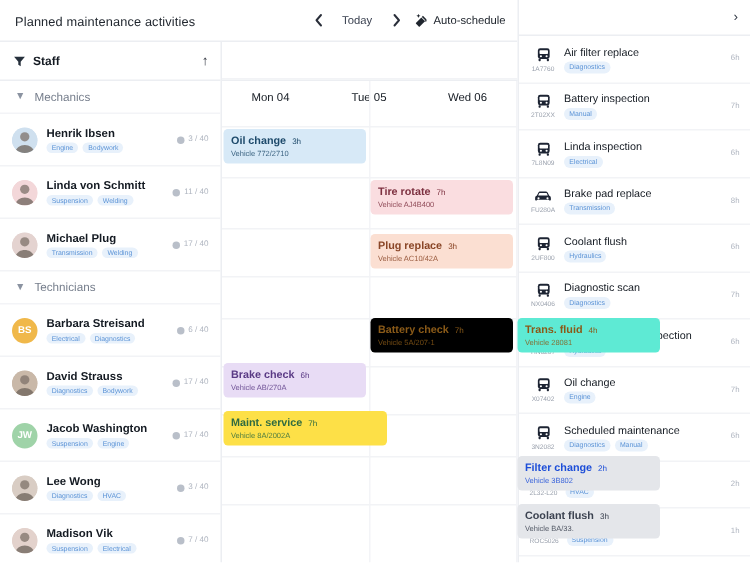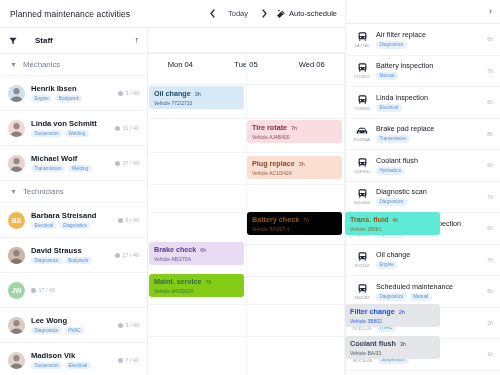--- a/index.html
+++ b/index.html
@@ -35,21 +35,21 @@
 
   
   .staff-col {
     width: 148px; flex:0 0 148px;
     border-right: 1px solid #eceef2;
     display:flex; flex-direction:column;
     background:#fff;
   }
   .staff-head {
     height: 26px; flex:0 0 26px;
-    display:flex; align-items:center; gap:18px;
+    display:flex; align-items:center; gap:5px;
     padding: 0 8px 0 9px;
     border-bottom:1px solid #eceef2;
   }
   .staff-head .lbl { font-size:8px; font-weight:bold; color:#141a22; }
   .staff-head .sort { margin-left:auto; font-size:9px; color:#2a2f3a; cursor:pointer; line-height:1;}
   .filter-ic { color:#26303c; display:block; }
 
   .group-row {
     height: 22px; display:flex; align-items:center; gap:6px;
     padding-left: 10px;
@@ -220,21 +220,21 @@
             </div>
             <div class="staff-row">
               <div class="avatar" style="background: rgb(228, 211, 208);">
                 <svg width="17" height="17" viewBox="0 0 17 17">
                   <circle cx="8.5" cy="8.5" r="8.5" fill="#e4d3d0"></circle>
                   <circle cx="8.5" cy="6.2" r="3.1" fill="#7d7169" opacity=".75"></circle>
                   <path d="M1.8 17c.9-3.6 3.5-5.4 6.7-5.4s5.8 1.8 6.7 5.4z" fill="#6b6159" opacity=".75"></path>
                 </svg>
               </div>
               <div class="staff-meta">
-                <div class="staff-name">Michael Wolf</div>
+                <div class="staff-name">Michael Plug</div>
                 <div class="tags">
                   <span class="tag">Transmission</span>
                   <span class="tag">Welding</span>
                 </div>
               </div>
               <div class="hours">
                 <span class="dot"></span>
                 <span class="txt">17 / 40</span>
               </div>
             </div>
@@ -271,20 +271,27 @@
                   <span class="tag">Bodywork</span>
                 </div>
               </div>
               <div class="hours">
                 <span class="dot"></span>
                 <span class="txt">17 / 40</span>
               </div>
             </div>
             <div class="staff-row">
               <div class="avatar" style="background: rgb(159, 211, 168);">JW</div>
+              <div class="staff-meta">
+                <div class="staff-name">Jacob Washington</div>
+                <div class="tags">
+                  <span class="tag">Suspension</span>
+                  <span class="tag">Engine</span>
+                </div>
+              </div>
               <div class="hours">
                 <span class="dot"></span>
                 <span class="txt">17 / 40</span>
               </div>
             </div>
             <div class="staff-row">
               <div class="avatar" style="background: rgb(217, 205, 196);">
                 <svg width="17" height="17" viewBox="0 0 17 17">
                   <circle cx="8.5" cy="8.5" r="8.5" fill="#d9cdc4"></circle>
                   <circle cx="8.5" cy="6.2" r="3.1" fill="#7d7169" opacity=".75"></circle>
@@ -380,21 +387,21 @@
               </div>
               <div class="evt-sub">Vehicle 28081</div>
             </div>
             <div class="evt" style="background: rgb(232, 220, 245); color: rgb(90, 58, 133); left: 1px; top: 188px; width: 95px;">
               <div class="evt-top">
                 <span class="evt-title">Brake check</span>
                 <span class="evt-dur">6h</span>
               </div>
               <div class="evt-sub">Vehicle AB/270A</div>
             </div>
-            <div class="evt" style="background: #84cc16; color: rgb(47, 107, 65); left: 1px; top: 220px; width: 95px;">
+            <div class="evt" style="background: #fde047; color: rgb(47, 107, 65); left: 1px; top: 220px; width: 109px;">
               <div class="evt-top">
                 <span class="evt-title">Maint. service</span>
                 <span class="evt-dur">7h</span>
               </div>
               <div class="evt-sub">Vehicle 8A/2002A</div>
             </div>
             <div class="evt" style="background: rgb(228, 230, 234); color: #1d4ed8; left: 197px; top: 250px; width: 95px;">
               <div class="evt-top">
                 <span class="evt-title">Filter change</span>
                 <span class="evt-dur">2h</span>

